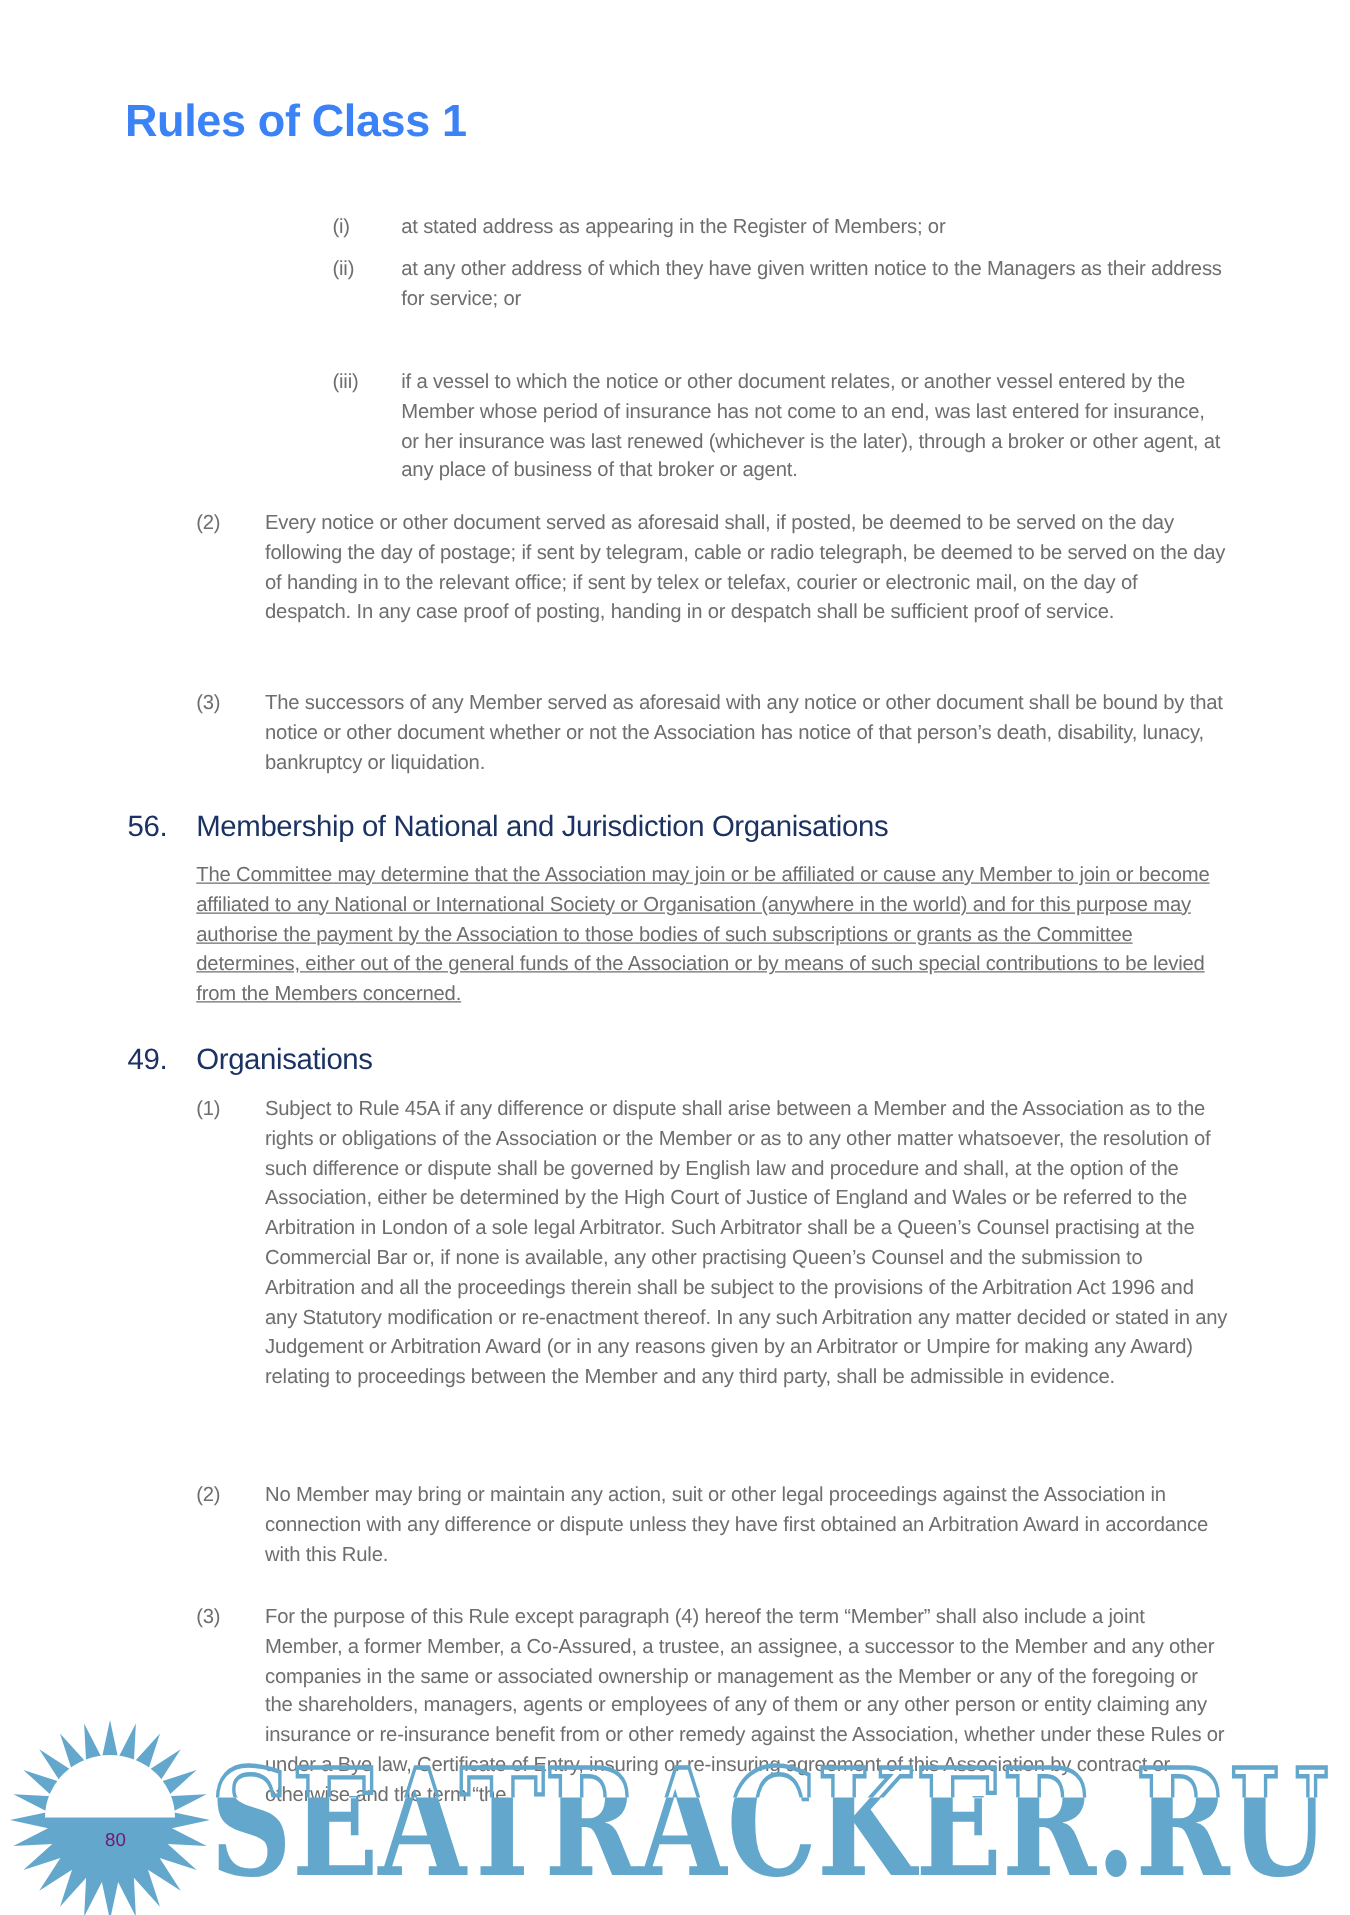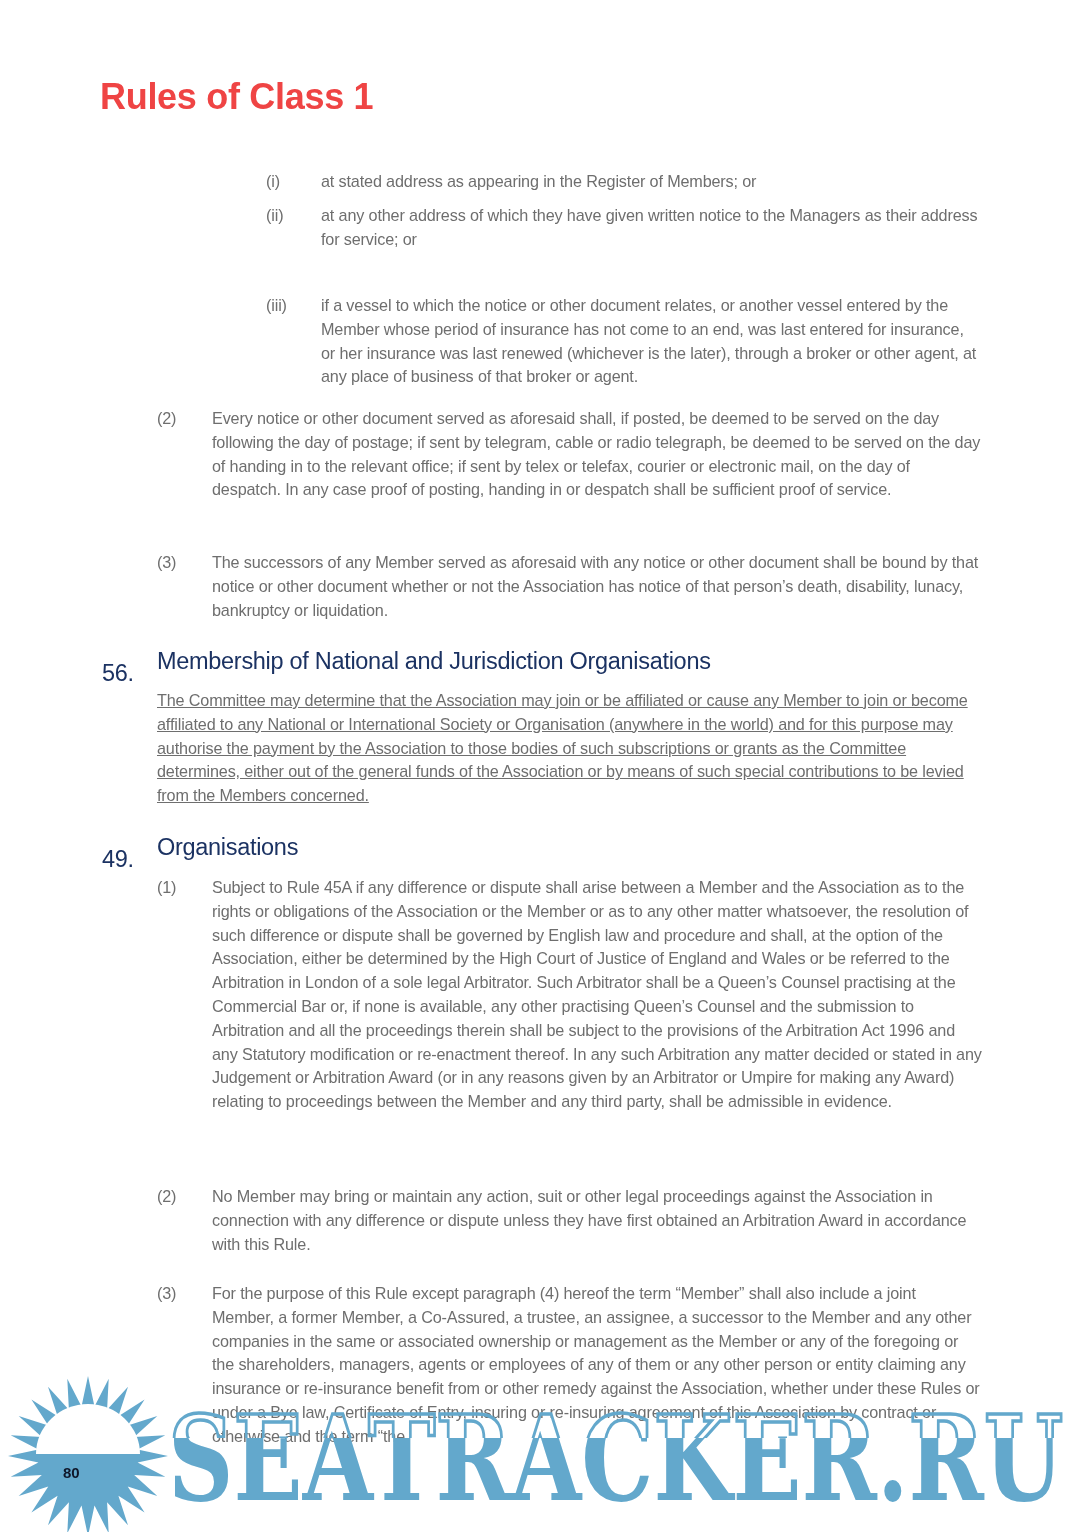--- a/index.html
+++ b/index.html
@@ -14,21 +14,21 @@
       overflow: hidden;
       font-family: "Liberation Sans", "DejaVu Sans", sans-serif;
     }
     .page-title {
       position: absolute;
       left: 100px;
       top: 76px;
       margin: 0;
       font-size: 36px;
       font-weight: bold;
-      color: #ef4444;
+      color: #3b82f6;
       letter-spacing: -0.3px;
     }
     .body-text {
       color: #6e6e6e;
       font-size: 16.2px;
       line-height: 23.8px;
       letter-spacing: -0.15px;
     }
     .item {
       position: absolute;
@@ -50,46 +50,45 @@
     .section-heading {
       position: absolute;
       left: 102px;
       margin: 0;
       display: flex;
       font-weight: normal;
       font-size: 23.5px;
       color: #1b3262;
       letter-spacing: -0.3px;
     }
-    .section-heading .sec-num { width: 55px; margin-top: 12px; }
+    .section-heading .sec-num { width: 55px; }
     .section-body {
       position: absolute;
       left: 157px;
       width: 822px;
       margin: 0;
       text-decoration: underline;
     }
 
     
     .watermark {
       position: absolute;
       left: 0;
       top: 1372px;
       width: 896px;
       height: 160px;
       pointer-events: none;
     }
     .page-number {
       position: absolute;
-      left: 63px;
+      left: 84px;
       top: 1464px;
       font-size: 15px;
-      color: #0f172a;
+      color: #701a75;
       z-index: 3;
-      font-weight: bold;
     }
   </style>
 </head>
 <body>
 
 <h1 class="page-title">Rules of Class 1</h1>
 
 <div class="item sub-i body-text" style="top:170px">
   <span class="num">(i)</span>
   <span class="txt">at stated address as appearing in the Register of Members; or</span>

